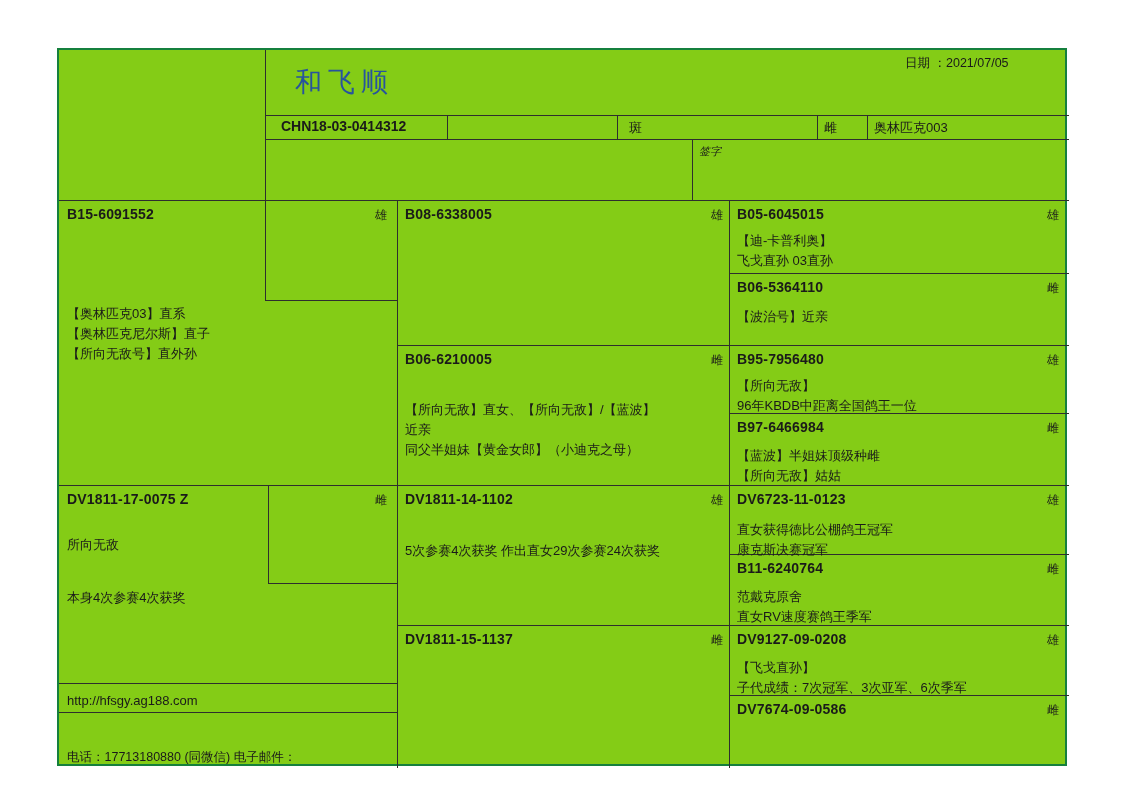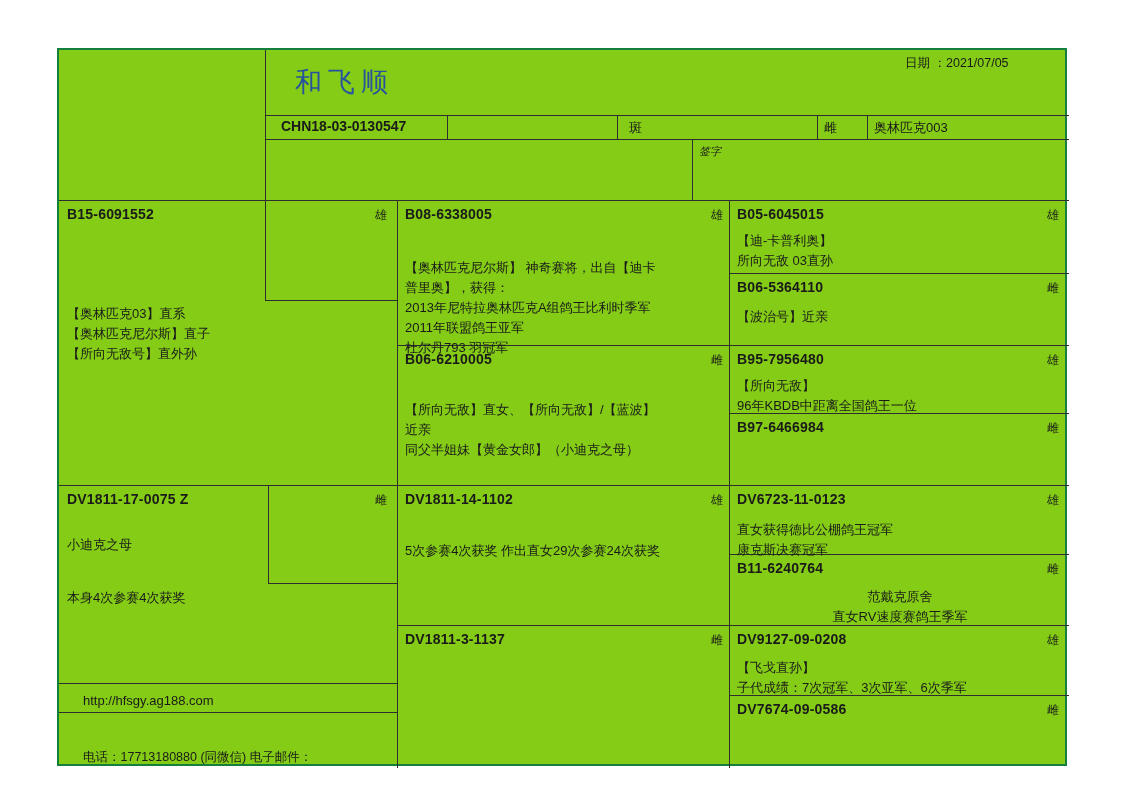--- a/index.html
+++ b/index.html
@@ -18,21 +18,21 @@
   .ring  { position:absolute; left:8px; top:6px; font-size:14px; font-weight:bold; letter-spacing:.2px; white-space:nowrap; }
   .sex   { position:absolute; right:10px; top:7px; font-size:12px; }
   .notes { position:absolute; left:8px; right:6px; font-size:13px; line-height:20px; white-space:pre-line; }
   .hdr-txt { position:absolute; font-size:13px; white-space:nowrap; }
   .title {
     position:absolute; left:236px; top:14px; font-size:27px; letter-spacing:6px;
     font-family:"DejaVu Serif","Liberation Serif",serif; white-space:nowrap;
   }
   .small { font-size:11px; }
   .date  { position:absolute; left:846px; top:5px; font-size:12.5px; white-space:nowrap; }
-  .foot  { position:absolute; left:24px; font-size:12.5px; white-space:nowrap; }
+  .foot  { position:absolute; left:8px; font-size:12.5px; white-space:nowrap; }
 </style>
 </head>
 <body>
 
 <div class="sheet">
 
   <div class="vl" style="left:206px; top:0;     height:150px;"></div>
   <div class="hl" style="left:206px; top:65px;  width:804px;"></div>
   <div class="hl" style="left:206px; top:89px;  width:804px;"></div>
   <div class="vl" style="left:388px; top:65px;  height:24px;"></div>
@@ -53,97 +53,94 @@
   <div class="hl" style="left:670px; top:645px; width:340px;"></div>
   <div class="hl" style="left:0;     top:662px; width:338px;"></div>
 
   <div class="vl" style="left:206px; top:150px; height:100px;"></div>
   <div class="hl" style="left:206px; top:250px; width:132px;"></div>
   <div class="vl" style="left:209px; top:435px; height:98px;"></div>
   <div class="hl" style="left:209px; top:533px; width:129px;"></div>
 
   <div class="date">日期 ：2021/07/05</div>
   <div class="title" style="color: rgb(39, 83, 158);">和飞顺</div>
-  <div class="hdr-txt" style="left:222px; top:68px; font-weight:bold; font-size:14px;">CHN18-03-0130547</div>
+  <div class="hdr-txt" style="left:222px; top:68px; font-weight:bold; font-size:14px;">CHN18-03-0414312</div>
   <div class="hdr-txt" style="left:570px; top:69px;">斑</div>
   <div class="hdr-txt" style="left:765px; top:69px;">雌</div>
   <div class="hdr-txt" style="left:815px; top:69px;">奥林匹克003</div>
   <div class="hdr-txt small" style="left:640px; top:94px;font-style:italic;">签字</div>
 
   <div class="cell" style="left:0; top:150px; width:338px; height:285px;">
     <div class="ring">B15-6091552</div>
     <div class="sex">雄</div>
     <div class="notes" style="top:104px;">【奥林匹克03】直系
 【奥林匹克尼尔斯】直子
 【所向无敌号】直外孙</div>
   </div>
   <div class="cell" style="left:0; top:435px; width:338px; height:198px;">
     <div class="ring">DV1811-17-0075 Z</div>
     <div class="sex">雌</div>
-    <div class="notes" style="top:50px;">小迪克之母</div>
+    <div class="notes" style="top:50px;">所向无敌</div>
     <div class="notes" style="top:103px;">本身4次参赛4次获奖</div>
   </div>
 
   <div class="cell" style="left:338px; top:150px; width:332px; height:145px;padding-left:15px;">
     <div class="ring">B08-6338005</div>
     <div class="sex" style="right:6px;">雄</div>
-    <div class="notes" style="top:58px;">【奥林匹克尼尔斯】 神奇赛将，出自【迪卡
-普里奥】，获得：
-2013年尼特拉奥林匹克A组鸽王比利时季军
-2011年联盟鸽王亚军
-杜尔丹793 羽冠军</div>
   </div>
   <div class="cell" style="left:338px; top:295px; width:332px; height:140px;">
     <div class="ring">B06-6210005</div>
     <div class="sex" style="right:6px;">雌</div>
     <div class="notes" style="top:55px;">【所向无敌】直女、【所向无敌】/【蓝波】
 近亲
 同父半姐妹【黄金女郎】（小迪克之母）</div>
   </div>
   <div class="cell" style="left:338px; top:435px; width:332px; height:140px;">
     <div class="ring">DV1811-14-1102</div>
     <div class="sex" style="right:6px;">雄</div>
     <div class="notes" style="top:56px;">5次参赛4次获奖 作出直女29次参赛24次获奖</div>
   </div>
   <div class="cell" style="left:338px; top:575px; width:332px; height:143px;">
-    <div class="ring">DV1811-3-1137</div>
+    <div class="ring">DV1811-15-1137</div>
     <div class="sex" style="right:6px;">雌</div>
   </div>
 
   <div class="cell" style="left:670px; top:150px; width:340px; height:73px;">
     <div class="ring">B05-6045015</div>
     <div class="sex">雄</div>
     <div class="notes" style="top:31px;">【迪-卡普利奥】
-所向无敌 03直孙</div>
+飞戈直孙 03直孙</div>
   </div>
   <div class="cell" style="left:670px; top:223px; width:340px; height:72px;">
     <div class="ring">B06-5364110</div>
     <div class="sex">雌</div>
     <div class="notes" style="top:34px;">【波治号】近亲</div>
   </div>
   <div class="cell" style="left:670px; top:295px; width:340px; height:68px;">
     <div class="ring">B95-7956480</div>
     <div class="sex">雄</div>
     <div class="notes" style="top:31px;">【所向无敌】
 96年KBDB中距离全国鸽王一位</div>
   </div>
   <div class="cell" style="left:670px; top:363px; width:340px; height:72px;">
     <div class="ring">B97-6466984</div>
     <div class="sex">雌</div>
+    <div class="notes" style="top:33px;">【蓝波】半姐妹顶级种雌
+【所向无敌】姑姑</div>
   </div>
   <div class="cell" style="left:670px; top:435px; width:340px; height:69px;">
     <div class="ring">DV6723-11-0123</div>
     <div class="sex">雄</div>
     <div class="notes" style="top:35px;">直女获得德比公棚鸽王冠军
 康克斯决赛冠军</div>
   </div>
   <div class="cell" style="left:670px; top:504px; width:340px; height:71px;">
     <div class="ring">B11-6240764</div>
     <div class="sex">雌</div>
-    <div class="notes" style="top:33px;text-align:center;">范戴克原舍
+    <div class="notes" style="top:33px;">范戴克原舍
 直女RV速度赛鸽王季军</div>
   </div>
   <div class="cell" style="left:670px; top:575px; width:340px; height:70px;">
     <div class="ring">DV9127-09-0208</div>
     <div class="sex">雄</div>
     <div class="notes" style="top:33px;">【飞戈直孙】
 子代成绩：7次冠军、3次亚军、6次季军</div>
   </div>
   <div class="cell" style="left:670px; top:645px; width:340px; height:73px;">
     <div class="ring">DV7674-09-0586</div>

